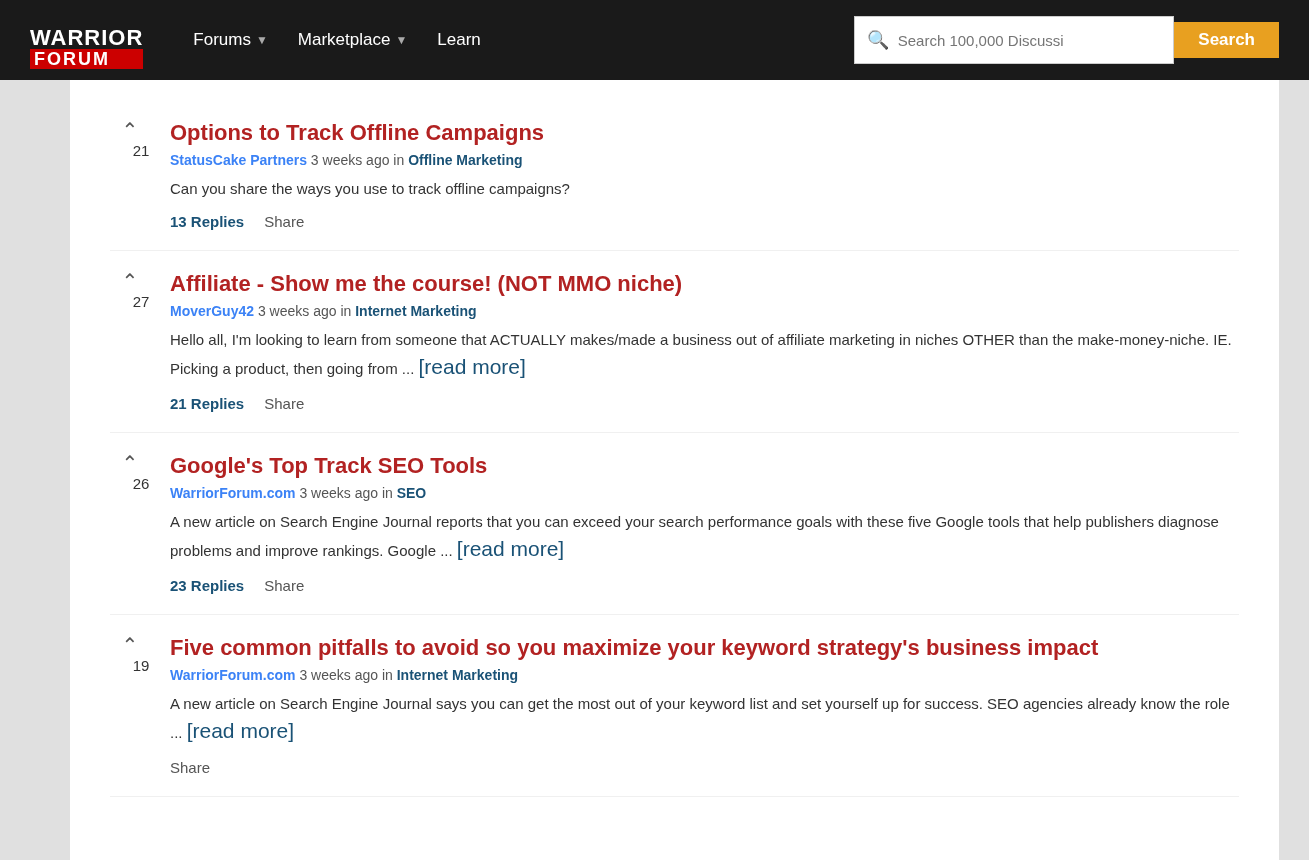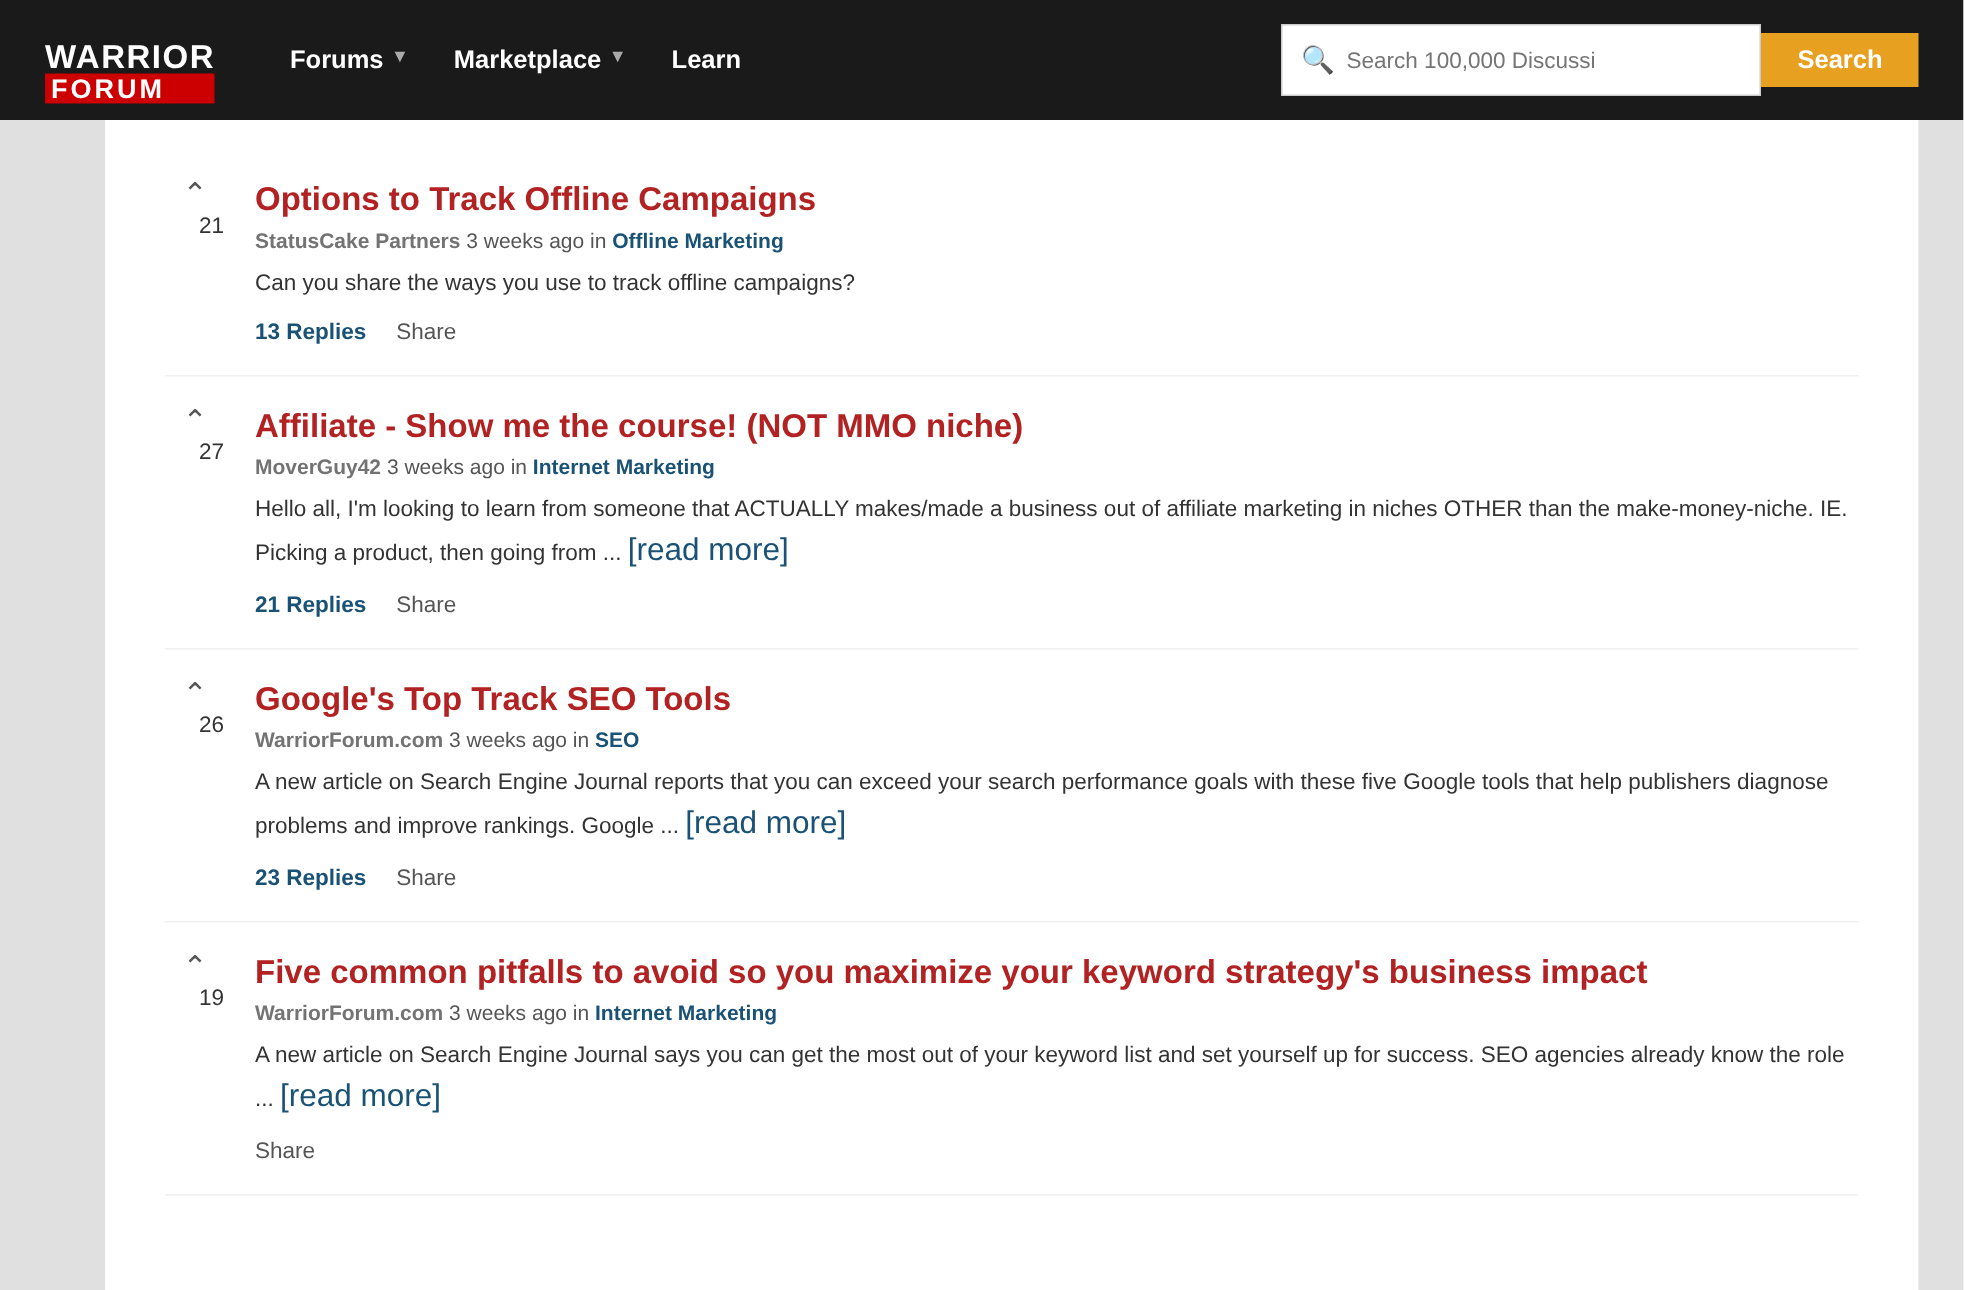--- a/index.html
+++ b/index.html
@@ -31,23 +31,24 @@
       background: #cc0000;
       color: white;
       font-size: 18px;
       font-weight: bold;
       letter-spacing: 2px;
       padding: 1px 4px;
     }
     .nav-item {
       color: white;
       font-size: 17px;
-      font-weight: 700;
-      cursor: pointer;
-      display: flex;
+      font-weight: 400;
+      cursor: pointer;
+      display: flex;
+      align-items: center;
       gap: 5px;
       text-decoration: none;
     }
     .nav-chevron {
       font-size: 12px;
       color: #aaa;
     }
     .search-area {
       display: flex;
       margin-left: auto;
@@ -143,21 +144,21 @@
       display: block;
       margin-bottom: 6px;
       cursor: pointer;
     }
     .post-meta {
       font-size: 14px;
       color: #555;
       margin-bottom: 10px;
     }
     .post-meta .author {
-      color: #737373;
+      color: #3b82f6;
       font-weight: bold;
       cursor: pointer;
     }
     .post-meta .category {
       color: #1a5276;
       font-weight: bold;
       cursor: pointer;
     }
     .post-excerpt {
       font-size: 15px;

